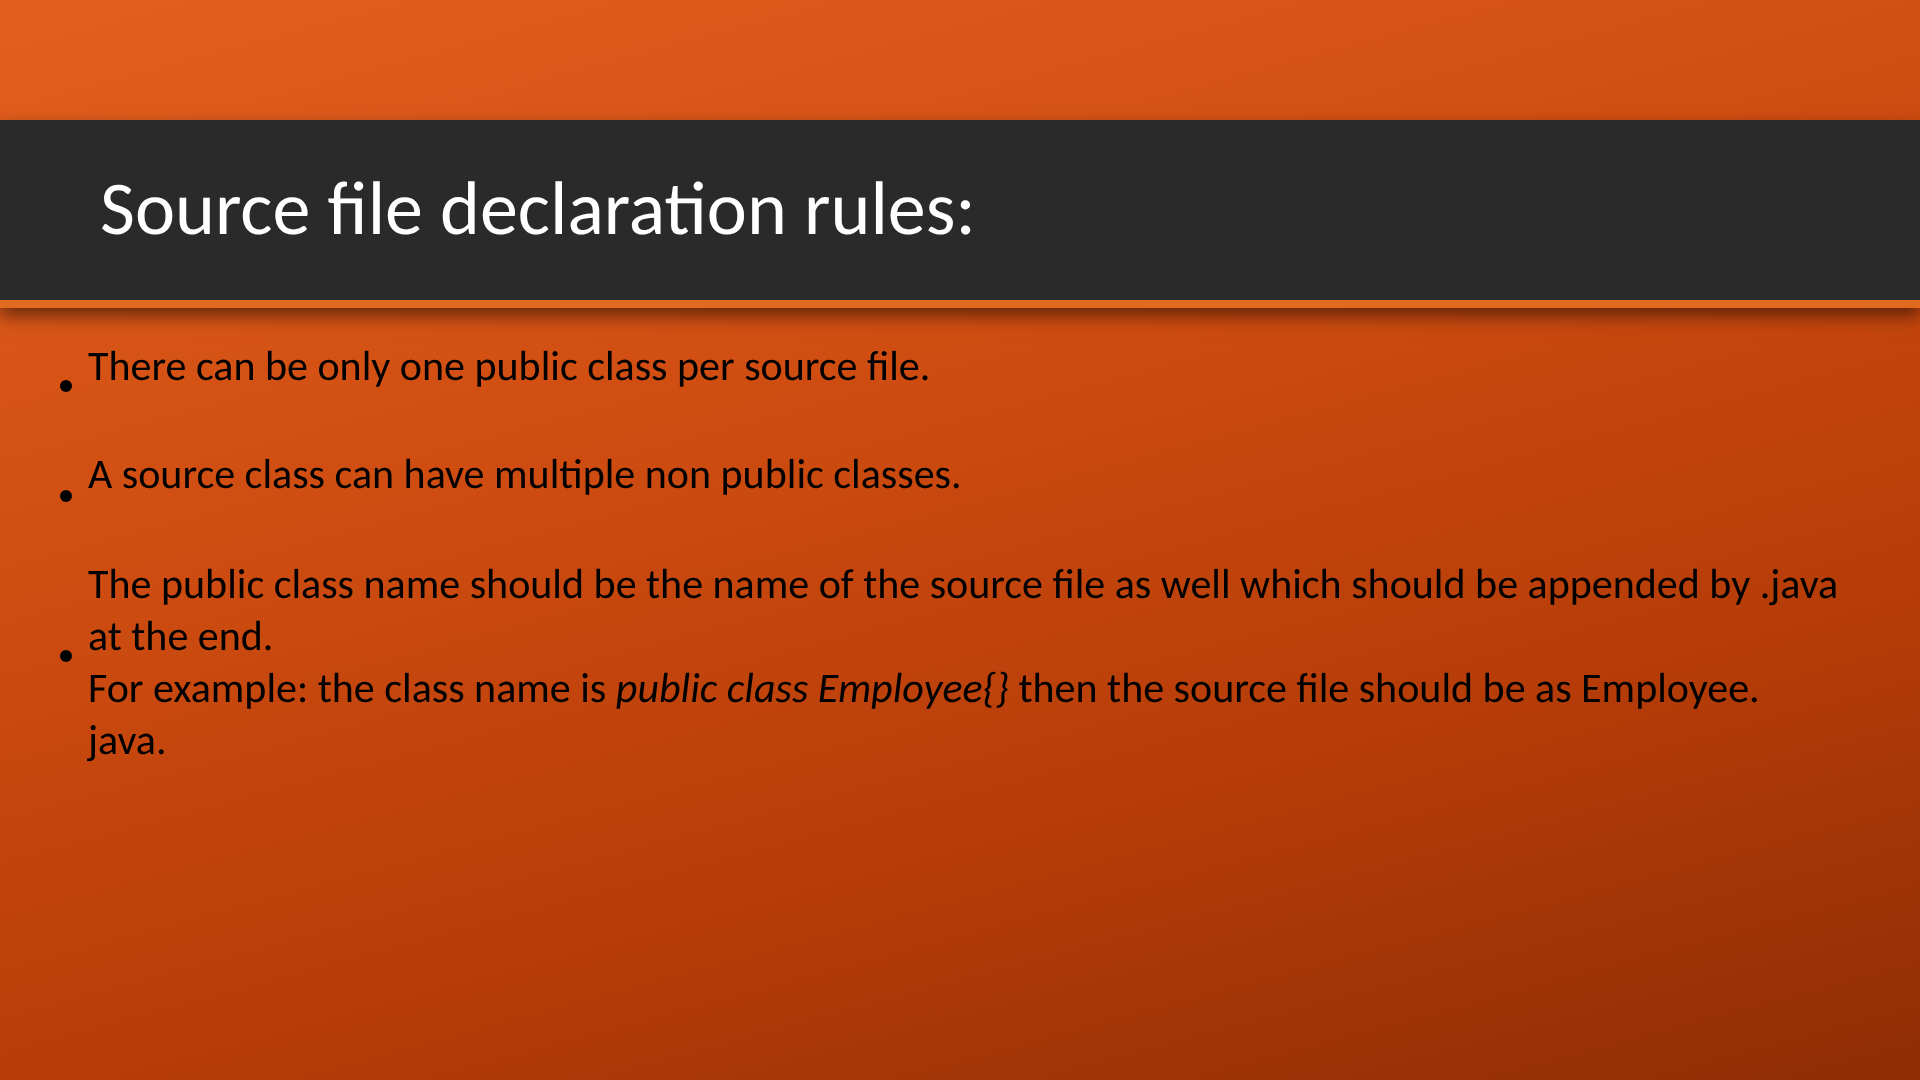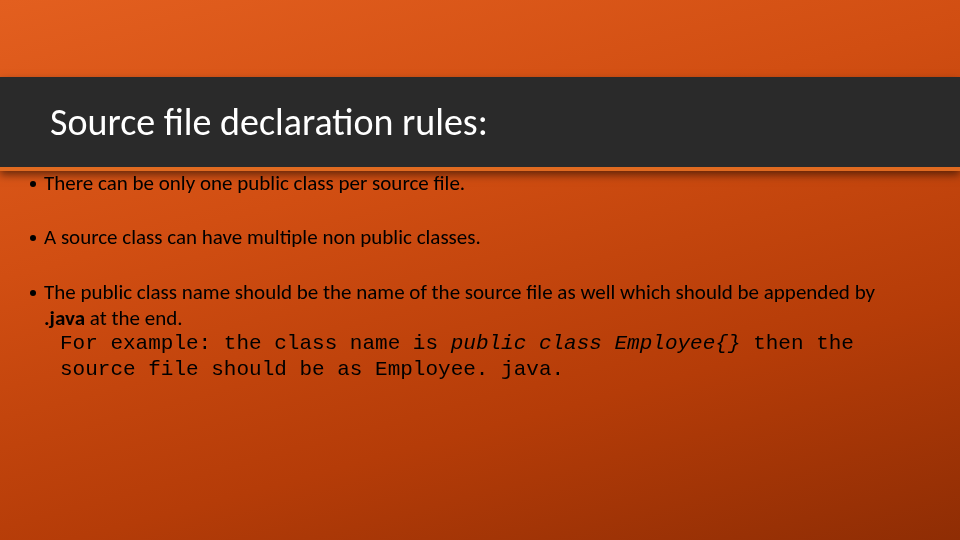--- a/index.html
+++ b/index.html
@@ -11,21 +11,21 @@
     font-family: Calibri, "Segoe UI", Arial, sans-serif;
   }
   .slide {
     position: relative;
     width: 960px;
     height: 540px;
     background: linear-gradient(165deg, #e35f1f 0%, #d14e12 35%, #b53c08 70%, #8f2d04 100%);
   }
   .title-bar {
     position: absolute;
-    top: 77px;
+    top: 60px;
     left: 0;
     width: 100%;
     height: 90px;
     background: #2a2a2a;
     border-bottom: 4px solid #e06a20;
     box-shadow: 0 4px 8px rgba(0,0,0,0.5);
     display: flex;
     align-items: center;
   }
   .title-text {
@@ -41,37 +41,37 @@
     right: 40px;
     color: #000000;
     font-size: 21px;
     line-height: 1.25;
   }
   .bullet {
     margin-bottom: 28px;
   }
   .bullet-row {
     display: flex;
-    align-items: flex-start;
+    align-items: flex-end;
   }
   .dot {
     width: 6px;
     height: 6px;
     background: #000;
     border-radius: 50%;
     margin-top: 11px;
     margin-right: 8px;
     flex-shrink: 0;
   }
   .bullet-text {
     flex: 1;
   }
-  .bold { font-weight: 700; }
+  .bold { font-weight: 400; }
   .italic { font-style: italic; }
-  .indent-line { margin-left: 30px; font-family: Liberation Mono, monospace; }
+  .indent-line { margin-left: 14px; }
 </style>
 </head>
 <body>
 
 <div class="slide">
 
   <div class="title-bar">
     <div class="title-text">Source file declaration rules:</div>
   </div>
 

